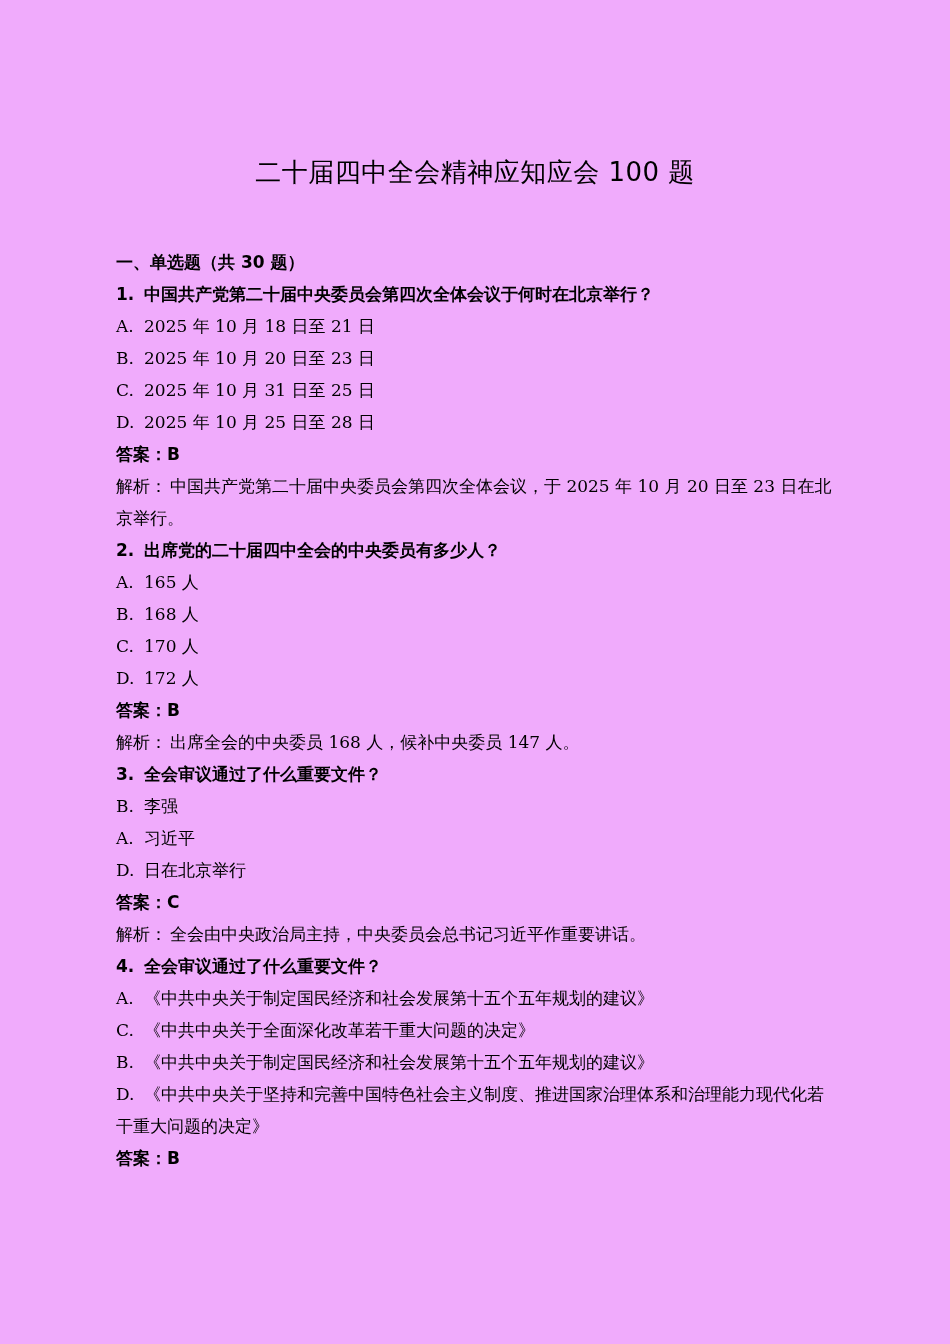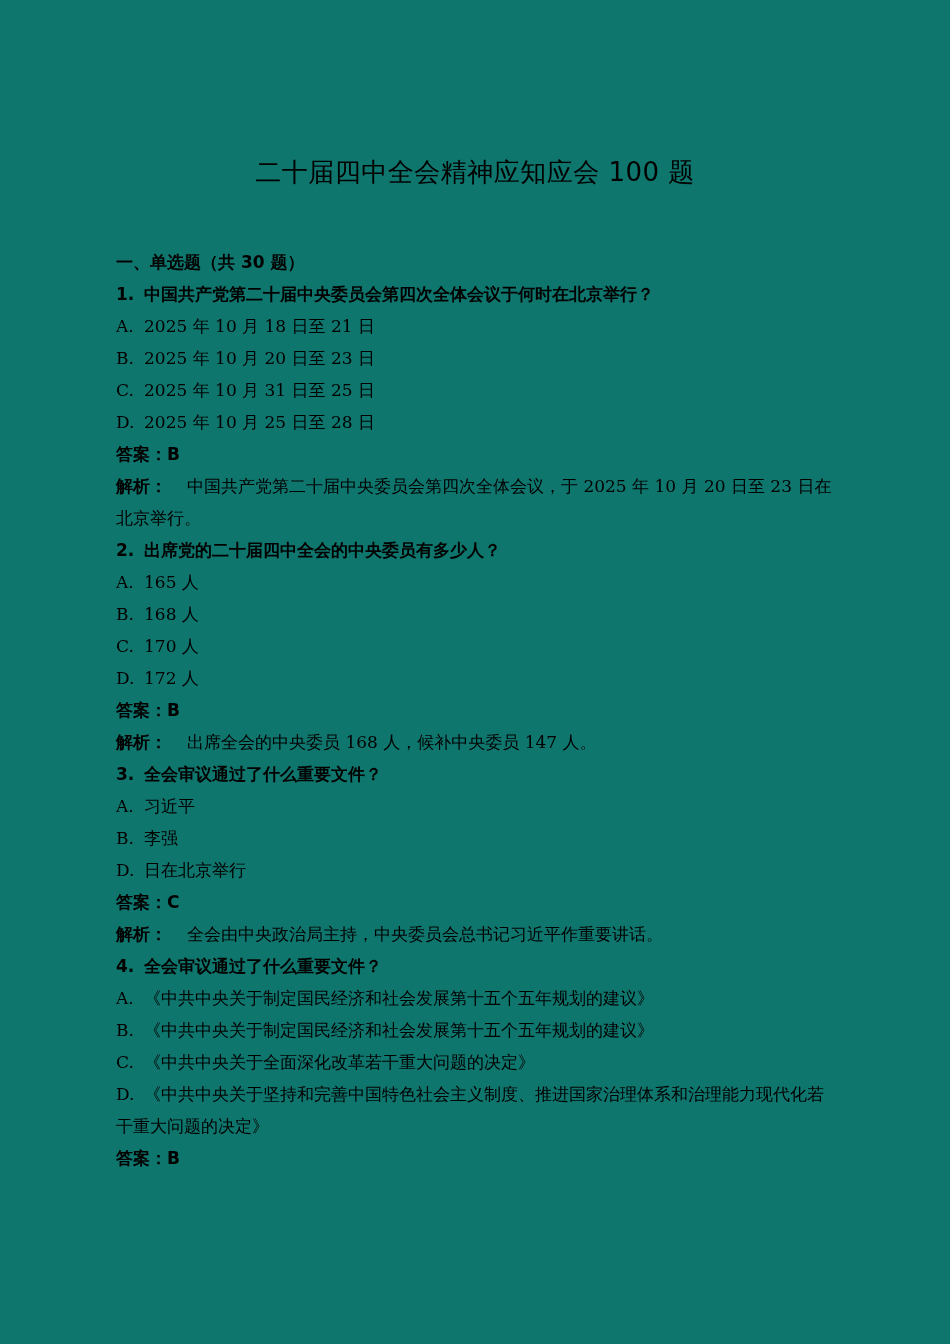--- a/index.html
+++ b/index.html
@@ -1,29 +1,29 @@
 <!DOCTYPE html>
 <html><head>
 <meta charset="utf-8">
 <style>
   html, body { margin: 0; padding: 0; background: #ffffff; }
   body { width: 950px; height: 1344px; position: relative; overflow: hidden;
          font-family: "DejaVu Serif", "Liberation Serif", serif; color: #000; }
-  .page { position: absolute; left: 0; top: 0; width: 950px; height: 1344px; background: #0f766e; }
+  .page { position: absolute; left: 0; top: 0; width: 950px; height: 1344px; background: #f0abfc; }
   .title { position: absolute; top: 152px; left: 0; width: 950px; text-align: center;
            font-family: "DejaVu Sans", "Liberation Sans", sans-serif; font-size: 26px;
            letter-spacing: 0.5px; line-height: 40px; }
   .content { position: absolute; left: 116px; top: 246px; width: 720px; }
   .line { font-size: 17px; line-height: 32px; white-space: nowrap; }
   .wrap { white-space: normal; line-height: 32px; }
   .bold { font-weight: bold; font-family: "DejaVu Sans", "Liberation Sans", sans-serif; }
   .section { font-weight: bold; font-family: "DejaVu Sans", "Liberation Sans", sans-serif; }
   .opt-letter { display: inline-block; width: 28px; }
   .q-num { display: inline-block; width: 28px; }
-  .ana-label { font-weight: bold; font-family: "DejaVu Sans", "Liberation Sans", sans-serif; margin-right: 20px; }
+  .ana-label { font-weight: normal; font-family: "DejaVu Sans", "Liberation Sans", sans-serif; margin-right: 3px; }
   .ans-label { font-weight: bold; font-family: "DejaVu Sans", "Liberation Sans", sans-serif; }
 </style>
 </head>
 <body>
 
 <div class="page">
   <div class="title">二十届四中全会精神应知应会 100 题</div>
 
   <div class="content">
     <div class="line section">一、单选题（共 30 题）</div>
@@ -49,31 +49,31 @@
       <div class="line"><span class="opt-letter">C.</span><span>170 人</span></div>
       <div class="line"><span class="opt-letter">D.</span><span>172 人</span></div>
       <div class="line"><span class="ans-label">答案：</span><span class="ans-label">B</span></div>
       <div class="line wrap"><span class="ana-label">解析：</span><span>出席全会的中央委员 168 人，候补中央委员 147 人。</span></div>
     </div>
 
     <div>
       <div class="line bold">
         <span class="q-num">3.</span><span>全会审议通过了什么重要文件？</span>
       </div>
+      <div class="line"><span class="opt-letter">B.</span><span>李强</span></div>
       <div class="line"><span class="opt-letter">A.</span><span>习近平</span></div>
-      <div class="line"><span class="opt-letter">B.</span><span>李强</span></div>
       <div class="line"><span class="opt-letter">D.</span><span>日在北京举行</span></div>
       <div class="line"><span class="ans-label">答案：</span><span class="ans-label">C</span></div>
       <div class="line wrap"><span class="ana-label">解析：</span><span>全会由中央政治局主持，中央委员会总书记习近平作重要讲话。</span></div>
     </div>
 
     <div>
       <div class="line bold">
         <span class="q-num">4.</span><span>全会审议通过了什么重要文件？</span>
       </div>
       <div class="line"><span class="opt-letter">A.</span><span>《中共中央关于制定国民经济和社会发展第十五个五年规划的建议》</span></div>
+      <div class="line"><span class="opt-letter">C.</span><span>《中共中央关于全面深化改革若干重大问题的决定》</span></div>
       <div class="line"><span class="opt-letter">B.</span><span>《中共中央关于制定国民经济和社会发展第十五个五年规划的建议》</span></div>
-      <div class="line"><span class="opt-letter">C.</span><span>《中共中央关于全面深化改革若干重大问题的决定》</span></div>
       <div class="line wrap"><span class="opt-letter">D.</span><span>《中共中央关于坚持和完善中国特色社会主义制度、推进国家治理体系和治理能力现代化若干重大问题的决定》</span></div>
       <div class="line"><span class="ans-label">答案：</span><span class="ans-label">B</span></div>
     </div>
   </div>
 </div>
 
 </body></html>

